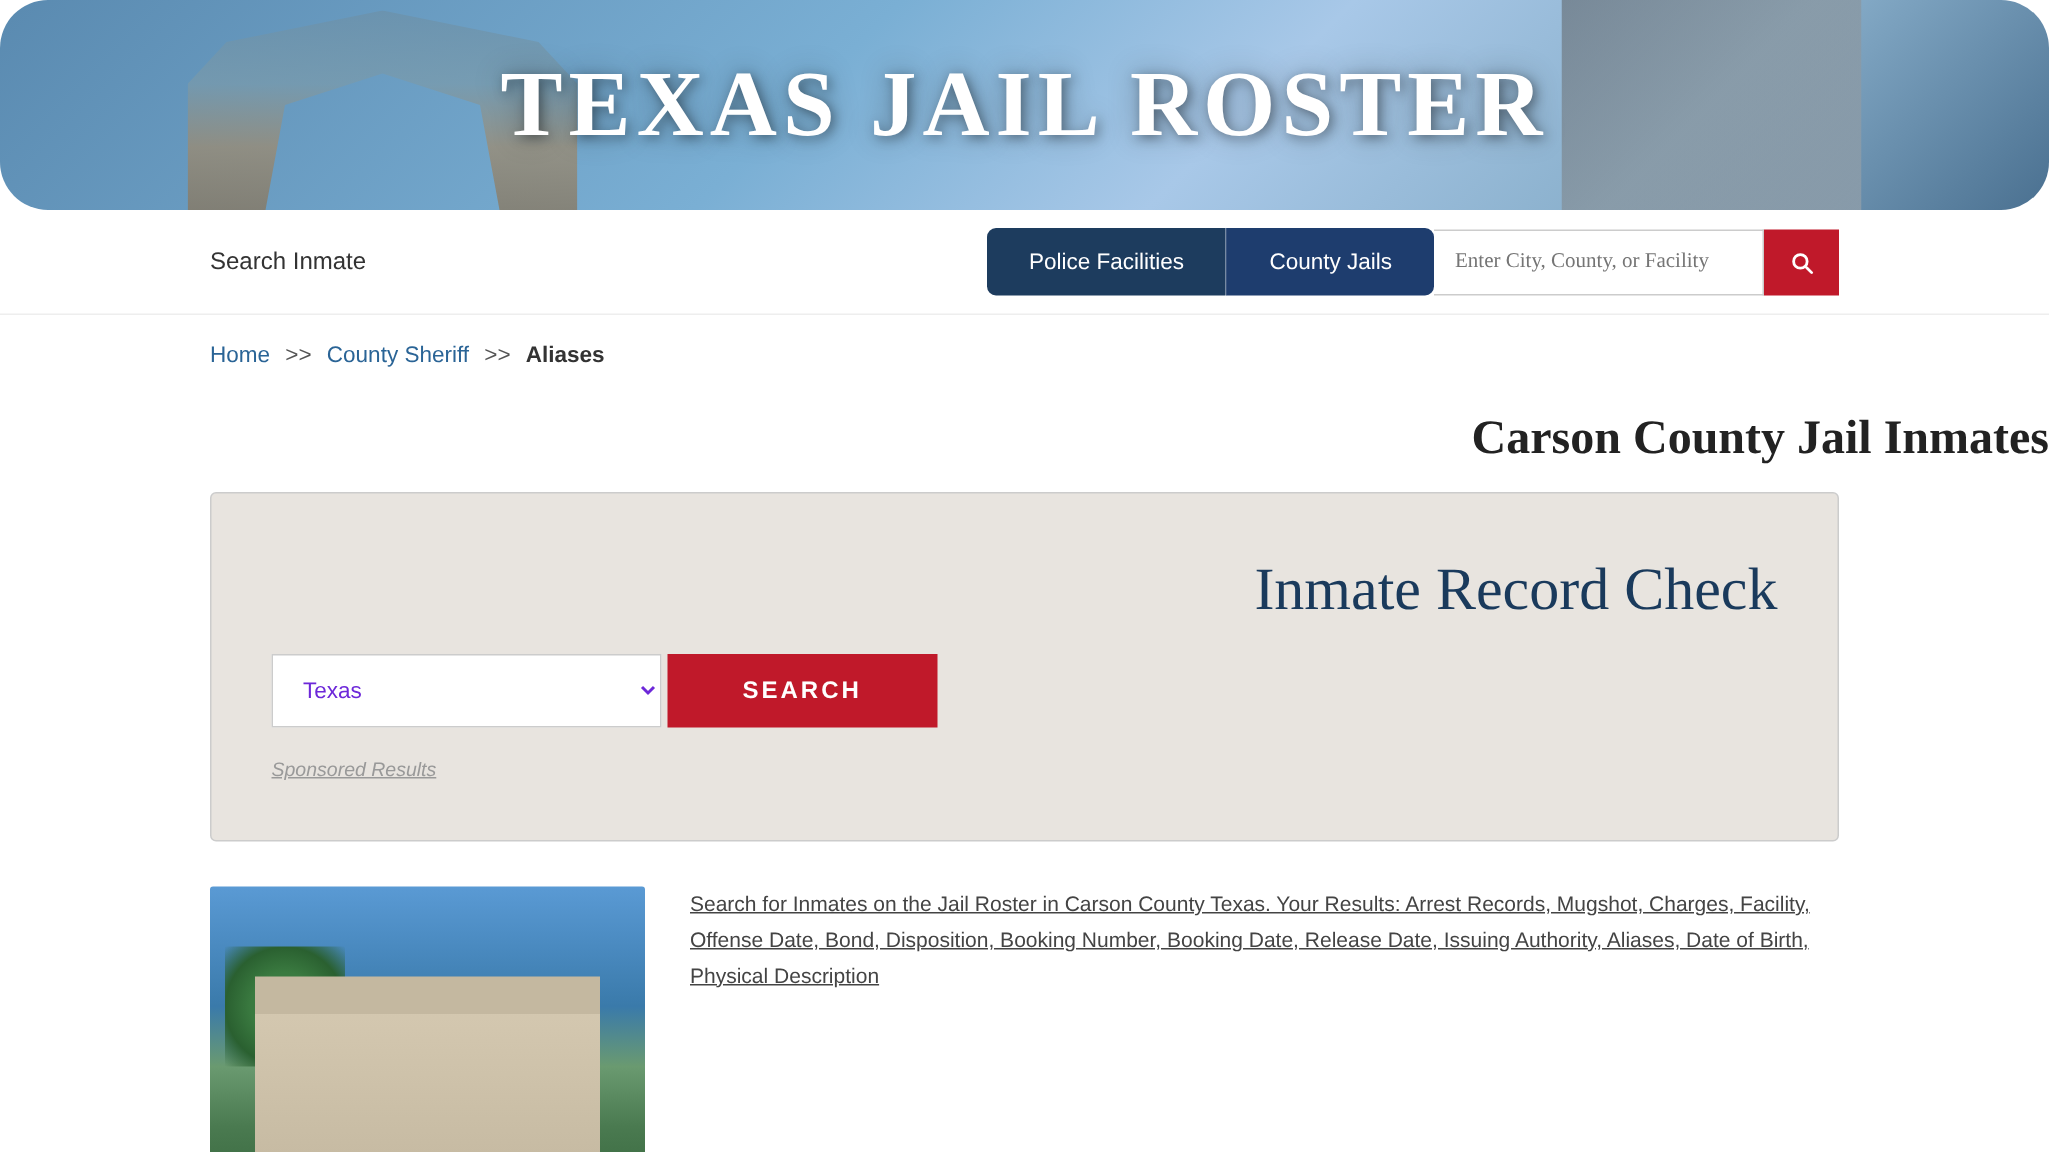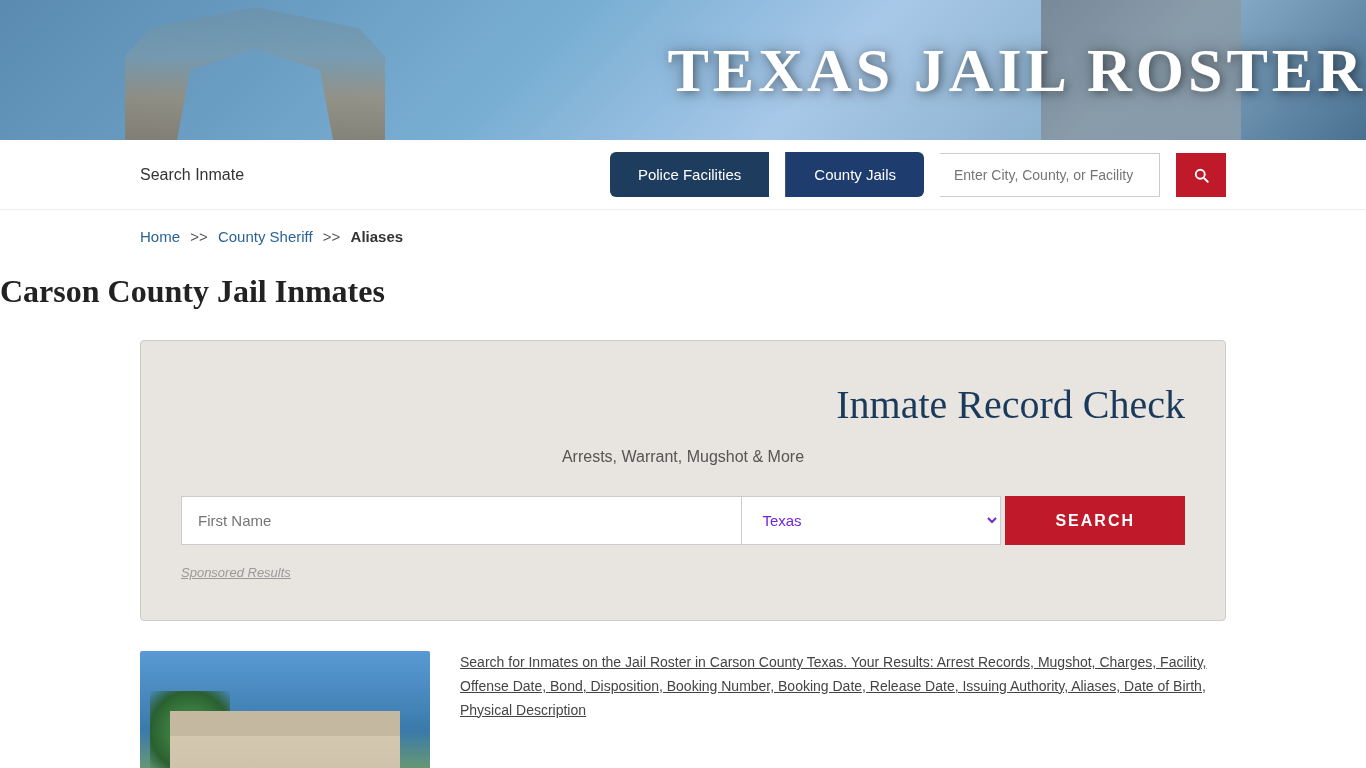--- a/index.html
+++ b/index.html
@@ -7,21 +7,22 @@
 
     
     .header-banner {
       width: 100%;
       height: 140px;
       background: linear-gradient(135deg, #5a8ab0 0%, #7aafd4 40%, #a8c8e8 60%, #8ab0cc 80%, #4a7090 100%);
       position: relative;
       overflow: hidden;
       display: flex;
       align-items: center;
-      justify-content: flex-end;
+      justify-content: center;
+      border-radius: 32px;
     }
     .header-banner .capitol-bg {
       position: absolute;
       left: 125px;
       top: 0;
       width: 260px;
       height: 140px;
       background: linear-gradient(to top, #8b7355 0%, #a0896a 30%, #7a9aaa 60%, #6a8fa8 100%);
       clip-path: polygon(20% 100%, 0% 100%, 0% 40%, 10% 20%, 50% 5%, 90% 20%, 100% 40%, 100% 100%, 80% 100%, 75% 50%, 50% 35%, 25% 50%);
       opacity: 0.7;
@@ -58,21 +59,21 @@
     }
     .nav-search-label {
       font-size: 16px;
       color: #333;
       font-family: Arial, sans-serif;
       flex: 1;
     }
     .nav-buttons {
       display: flex;
       align-items: center;
-      gap: 16px;
+      gap: 0;
     }
     .nav-btn-police {
       background: #1a3a5c;
       color: #fff;
       border: none;
       padding: 14px 28px;
       font-size: 15px;
       font-family: Arial, sans-serif;
       cursor: pointer;
       border-radius: 6px 0 0 6px;
@@ -90,21 +91,21 @@
       text-align: center;
     }
     .nav-btn-county.active {
       background: #1e3d6e;
     }
     .nav-search-input {
       border: 1px solid #ccc;
       border-left: none;
       padding: 13px 14px;
       font-size: 14px;
-      font-family: Liberation Sans, sans-serif;
+      font-family: Liberation Serif, serif;
       width: 220px;
       outline: none;
       color: #999;
     }
     .nav-search-btn {
       background: #c0192a;
       border: none;
       padding: 13px 16px;
       cursor: pointer;
       display: flex;
@@ -131,22 +132,22 @@
       color: #555;
       margin: 0 6px;
     }
     .breadcrumb .current {
       color: #333;
       font-weight: bold;
     }
 
     
     .page-title-wrap {
-      text-align: left;
-      padding: 18px 0 30px;
+      text-align: right;
+      padding: 18px 0 18px;
     }
     .page-title {
       font-family: 'Palatino Linotype', Palatino, Georgia, serif;
       font-size: 32px;
       color: #222;
       font-weight: bold;
     }
 
     
     .record-check-box {
@@ -310,23 +311,21 @@
   <span class="separator">&gt;&gt;</span>
   <span class="current">Aliases</span>
 </div>
 
 <div class="page-title-wrap">
   <h1 class="page-title">Carson County Jail Inmates</h1>
 </div>
 
 <div class="record-check-box">
   <div class="record-check-title">Inmate Record Check</div>
-  <div class="record-check-subtitle">Arrests, Warrant, Mugshot &amp; More</div>
   <div class="record-check-form">
-    <input type="text" placeholder="First Name" style="">
     <select id="state-select"><option value="Alabama">Alabama</option><option value="Alaska">Alaska</option><option value="Arizona">Arizona</option><option value="Arkansas">Arkansas</option><option value="California">California</option><option value="Colorado">Colorado</option><option value="Connecticut">Connecticut</option><option value="Delaware">Delaware</option><option value="Florida">Florida</option><option value="Georgia">Georgia</option><option value="Hawaii">Hawaii</option><option value="Idaho">Idaho</option><option value="Illinois">Illinois</option><option value="Indiana">Indiana</option><option value="Iowa">Iowa</option><option value="Kansas">Kansas</option><option value="Kentucky">Kentucky</option><option value="Louisiana">Louisiana</option><option value="Maine">Maine</option><option value="Maryland">Maryland</option><option value="Massachusetts">Massachusetts</option><option value="Michigan">Michigan</option><option value="Minnesota">Minnesota</option><option value="Mississippi">Mississippi</option><option value="Missouri">Missouri</option><option value="Montana">Montana</option><option value="Nebraska">Nebraska</option><option value="Nevada">Nevada</option><option value="New Hampshire">New Hampshire</option><option value="New Jersey">New Jersey</option><option value="New Mexico">New Mexico</option><option value="New York">New York</option><option value="North Carolina">North Carolina</option><option value="North Dakota">North Dakota</option><option value="Ohio">Ohio</option><option value="Oklahoma">Oklahoma</option><option value="Oregon">Oregon</option><option value="Pennsylvania">Pennsylvania</option><option value="Rhode Island">Rhode Island</option><option value="South Carolina">South Carolina</option><option value="South Dakota">South Dakota</option><option value="Tennessee">Tennessee</option><option value="Texas" selected="">Texas</option><option value="Utah">Utah</option><option value="Vermont">Vermont</option><option value="Virginia">Virginia</option><option value="Washington">Washington</option><option value="West Virginia">West Virginia</option><option value="Wisconsin">Wisconsin</option><option value="Wyoming">Wyoming</option></select>
     <button class="record-search-btn">SEARCH</button>
   </div>
   <div class="sponsored-label">Sponsored Results</div>
 </div>
 
 <div class="bottom-section">
   <div class="bottom-image">
     <div class="trees"></div>
     <div class="building"></div>

